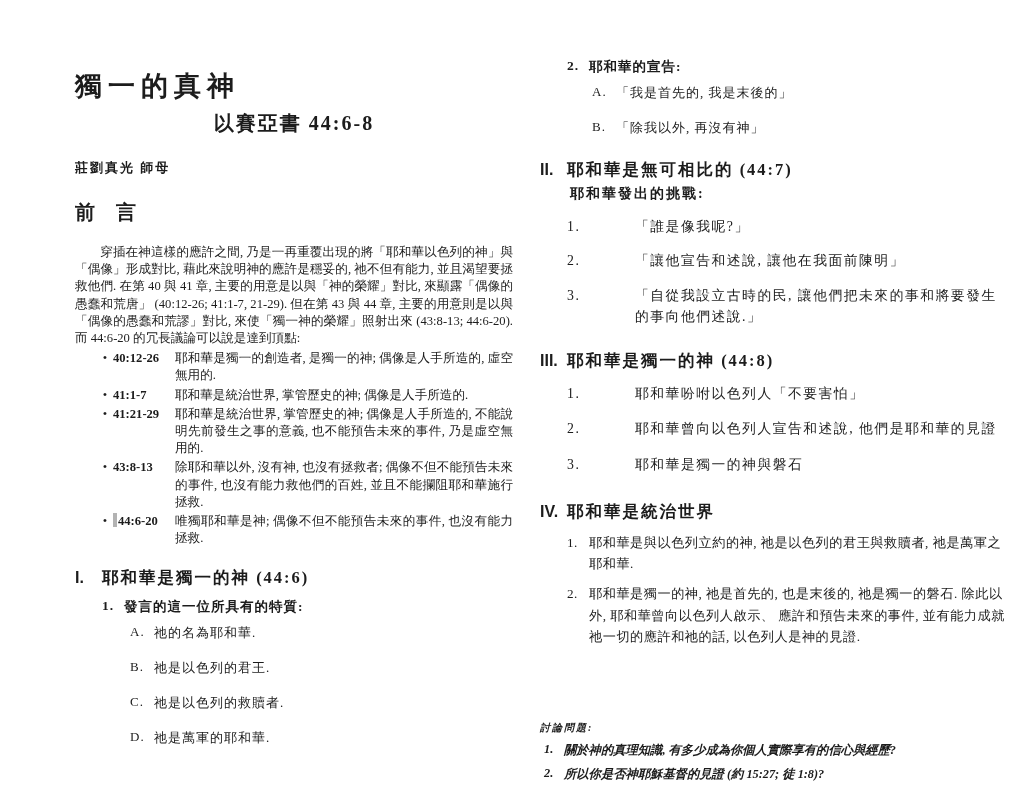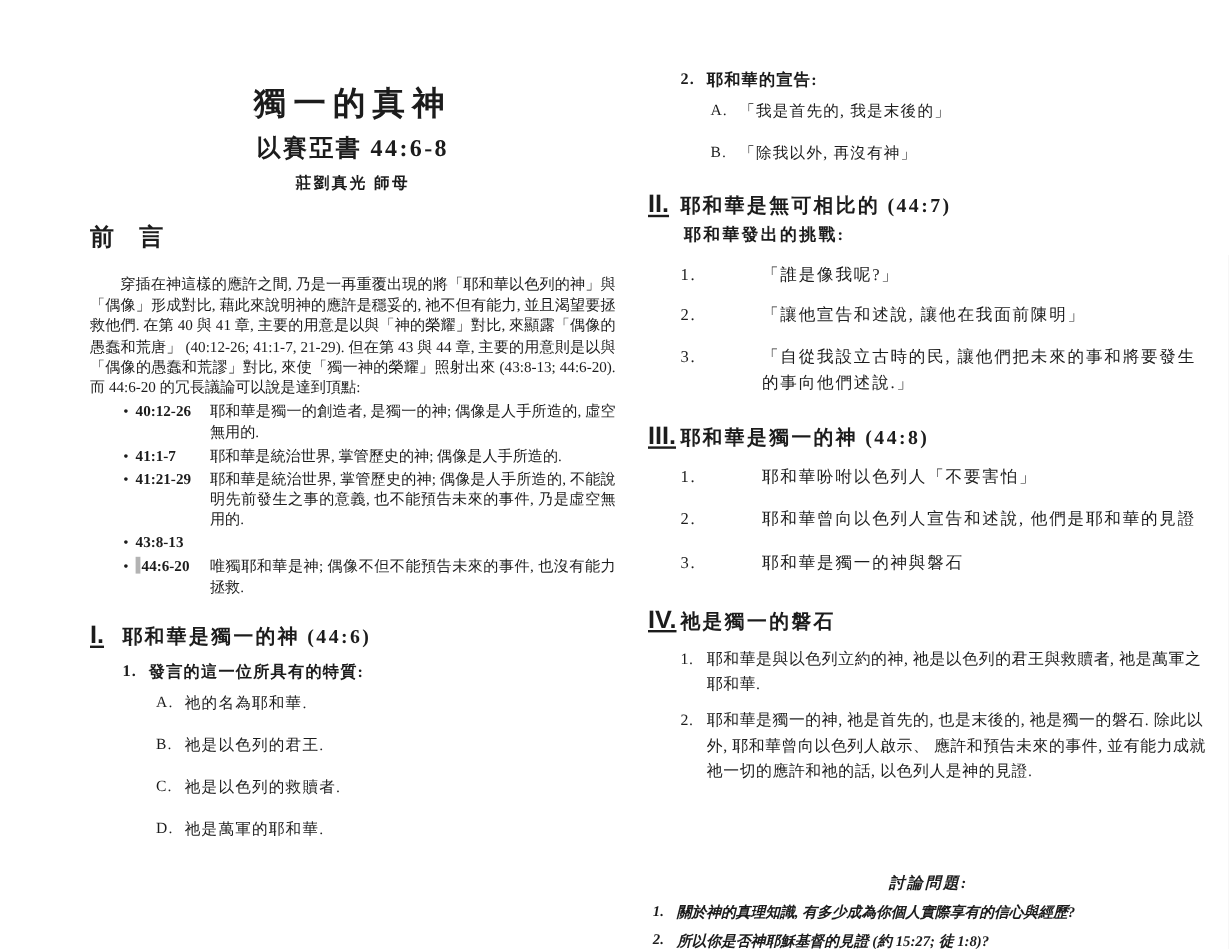--- a/index.html
+++ b/index.html
@@ -9,39 +9,39 @@
     background:#ffffff;
     font-family:"Liberation Serif", serif;
     color:#1c1c1c;
     overflow:hidden;
   }
   
   .col-left{position:absolute;left:75px;top:68px;width:438px;}
   .col-right{position:absolute;left:540px;top:58px;width:468px;}
 
   
-  .doc-title{text-align:center;font-size:27px;font-weight:bold;letter-spacing:6px;}
+  .doc-title{text-align:left;font-size:27px;font-weight:bold;letter-spacing:6px;}
   .doc-subtitle{text-align:center;font-size:20px;font-weight:bold;margin-top:6px;letter-spacing:2px;}
-  .doc-author{text-align:center;font-size:13px;font-weight:bold;margin-top:7px;letter-spacing:2px;}
+  .doc-author{text-align:left;font-size:13px;font-weight:bold;margin-top:22px;letter-spacing:2px;}
 
   
   .preface-heading{font-size:20px;font-weight:bold;letter-spacing:8px;margin-top:22px;}
   .para{font-size:12.6px;line-height:17.2px;text-align:justify;margin-top:10px;text-indent:2em;}
   .para.second{margin-top:18px;}
 
   .bullets{margin-top:3px;}
   .bullet-row{display:flex;font-size:12.6px;line-height:17.2px;margin-top:2px;}
   .bullet-dot{width:16px;text-align:center;flex:none;margin-left:22px;}
   .bullet-ref{width:62px;flex:none;font-weight:bold;position:relative;}
   .bullet-text{flex:1;text-align:justify;}
   .hl-mark{display:inline-block;width:4px;height:14px;background:#b3b3b3;vertical-align:-2px;margin-right:1px;}
 
   
   .sec-heading{display:flex;align-items:baseline;margin-top:22px;}
-  .sec-numeral{font-family:"Liberation Sans",sans-serif;font-weight:bold;font-size:21px;width:27px;flex:none;text-decoration:underline;}
+  .sec-numeral{font-family:"Liberation Sans",sans-serif;font-weight:bold;font-size:16px;width:27px;flex:none;}
   .sec-title{font-weight:bold;font-size:16.5px;letter-spacing:2px;}
 
   .num-item{display:flex;font-size:13.5px;margin-left:27px;margin-top:9px;letter-spacing:1px;}
   .num-item .lbl{width:22px;flex:none;}
   .num-item .txt{flex:1;}
   .num-item.bold{font-weight:bold;}
   .letter-item{display:flex;font-size:13px;margin-left:52px;margin-top:17px;letter-spacing:1px;}
   .letter-item .lbl{width:24px;flex:none;}
 
   
@@ -52,21 +52,21 @@
   .col-right .first-item{margin-top:0;}
   .subhead{font-weight:bold;font-size:14px;margin-left:30px;margin-top:4px;letter-spacing:2px;}
   .quote-item{display:flex;font-size:13.8px;margin-left:27px;margin-top:13px;letter-spacing:1.5px;line-height:1.55;}
   .quote-item .lbl{width:24px;flex:none;}
   .quote-item .txt{flex:1;margin-left:44px;}
   .sec3 .quote-item{line-height:1.95;margin-top:9px;}
   .sec4 .num-item{font-size:13.2px;margin-top:9px;line-height:1.6;letter-spacing:0.5px;}
 
   
   .discussion{margin-top:74px;font-style:italic;}
-  .disc-heading{font-weight:bold;font-size:13px;letter-spacing:2px;text-align:center;}
+  .disc-heading{font-weight:bold;font-size:10px;letter-spacing:2px;}
   .disc-item{display:flex;font-size:12.3px;margin-top:7px;font-weight:bold;}
   .disc-item .lbl{width:20px;flex:none;margin-left:4px;}
   .disc-item .txt{flex:1;}
 </style>
 </head>
 <body>
 
 <div class="page">
 
   <div class="col-left">
@@ -91,20 +91,21 @@
         <span class="bullet-text">耶和華是統治世界, 掌管歷史的神; 偶像是人手所造的.</span>
       </div>
       <div class="bullet-row">
         <span class="bullet-dot">•</span>
         <span class="bullet-ref">41:21-29</span>
         <span class="bullet-text">耶和華是統治世界, 掌管歷史的神; 偶像是人手所造的, 不能說明先前發生之事的意義, 也不能預告未來的事件, 乃是虛空無用的.</span>
       </div>
       <div class="bullet-row">
         <span class="bullet-dot">•</span>
         <span class="bullet-ref">43:8-13</span>
+        <span class="bullet-text">除耶和華以外, 沒有神, 也沒有拯救者; 偶像不但不能預告未來的事件, 也沒有能力救他們的百姓, 並且不能攔阻耶和華施行拯救.</span>
       </div>
       <div class="bullet-row">
         <span class="bullet-dot">•</span>
         <span class="bullet-ref"><span class="hl-mark"></span><span>44:6-20</span></span>
         <span class="bullet-text">唯獨耶和華是神; 偶像不但不能預告未來的事件, 也沒有能力拯救.</span>
       </div>
     </div>
 
     <div class="sec-heading">
       <span class="sec-numeral">I.</span>
@@ -185,21 +186,21 @@
       </div>
       <div class="quote-item">
         <span class="lbl">3.</span>
         <span class="txt">耶和華是獨一的神與磐石</span>
       </div>
     </div>
 
     <div class="sec4">
       <div class="sec-heading">
         <span class="sec-numeral">IV.</span>
-        <span class="sec-title">祂是獨一的磐石</span>
+        <span class="sec-title">耶和華是統治世界</span>
       </div>
       <div class="num-item">
         <span class="lbl">1.</span>
         <span class="txt">耶和華是與以色列立約的神, 祂是以色列的君王與救贖者, 祂是萬軍之耶和華.</span>
       </div>
       <div class="num-item">
         <span class="lbl">2.</span>
         <span class="txt">耶和華是獨一的神, 祂是首先的, 也是末後的, 祂是獨一的磐石. 除此以外, 耶和華曾向以色列人啟示、 應許和預告未來的事件, 並有能力成就祂一切的應許和祂的話, 以色列人是神的見證.</span>
       </div>
     </div>

